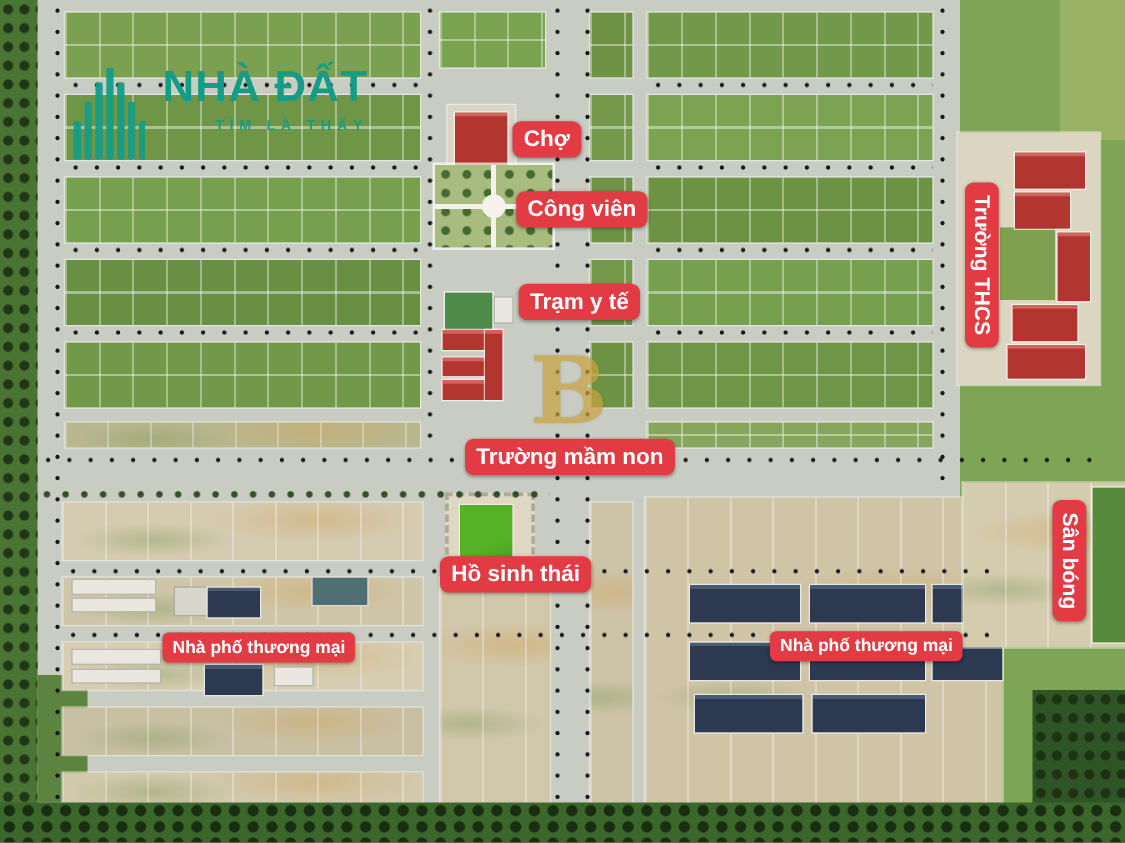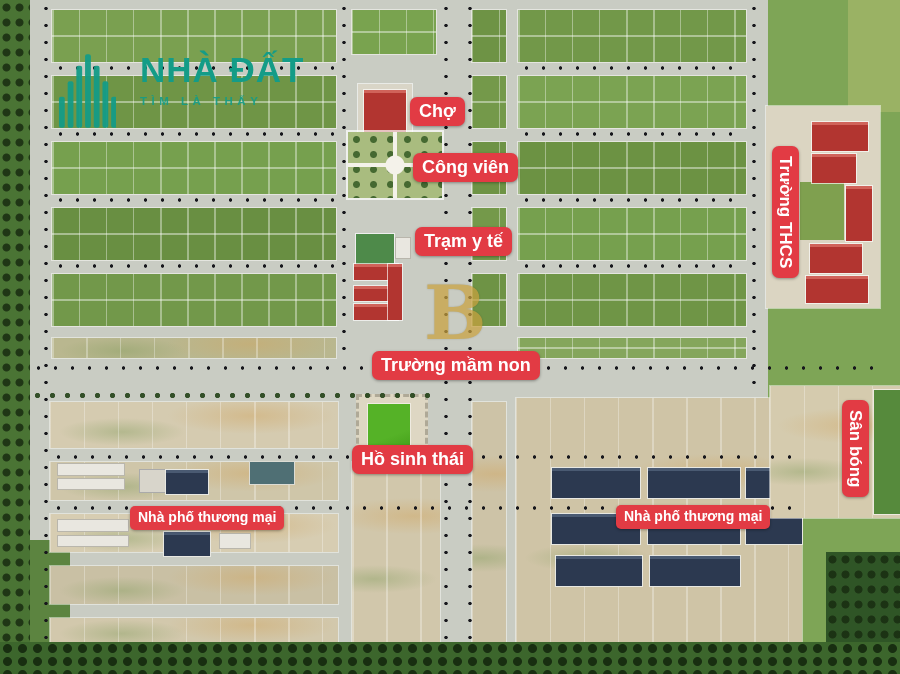--- a/index.html
+++ b/index.html
@@ -55,21 +55,21 @@
   .badge{position:absolute;background:var(--badge-red,#e23b44);color:#fff;font-weight:bold;
      border-radius:7px;padding:3px 9px;font-size:18px;line-height:1.25;white-space:nowrap;
      box-shadow:0 1px 3px rgba(0,0,0,.35);z-index:30;}
   .badge.small{font-size:14px;padding:3px 8px;border-radius:5px;}
   .badge.vert{writing-mode:vertical-rl;padding:10px 3px;font-size:17px;}
 
   .watermark{position:absolute;left:424px;top:276px;font-family:"DejaVu Serif",serif;
      font-weight:bold;font-size:74px;line-height:1;color:var(--watermark-gold,#c9a23f);
      opacity:.72;z-index:20;text-shadow:0 0 2px rgba(0,0,0,.25);}
 
-  .logo{position:absolute;left:58px;top:52px;display:flex;gap:24px;align-items:flex-start;z-index:40;}
+  .logo{position:absolute;left:58px;top:52px;display:flex;gap:14px;align-items:flex-start;z-index:40;text-align:right;}
   .logo-text{display:flex;flex-direction:column;}
   .logo-title{font-size:35px;font-weight:800;color:var(--logo-teal,#149c87);
      letter-spacing:1px;line-height:1.05;}
   .logo-sub{font-size:11.5px;font-weight:bold;letter-spacing:4.5px;
      color:var(--logo-teal,#149c87);margin-top:6px;opacity:.9;}
 </style>
 </head>
 <body>
 
 <div id="stage">

